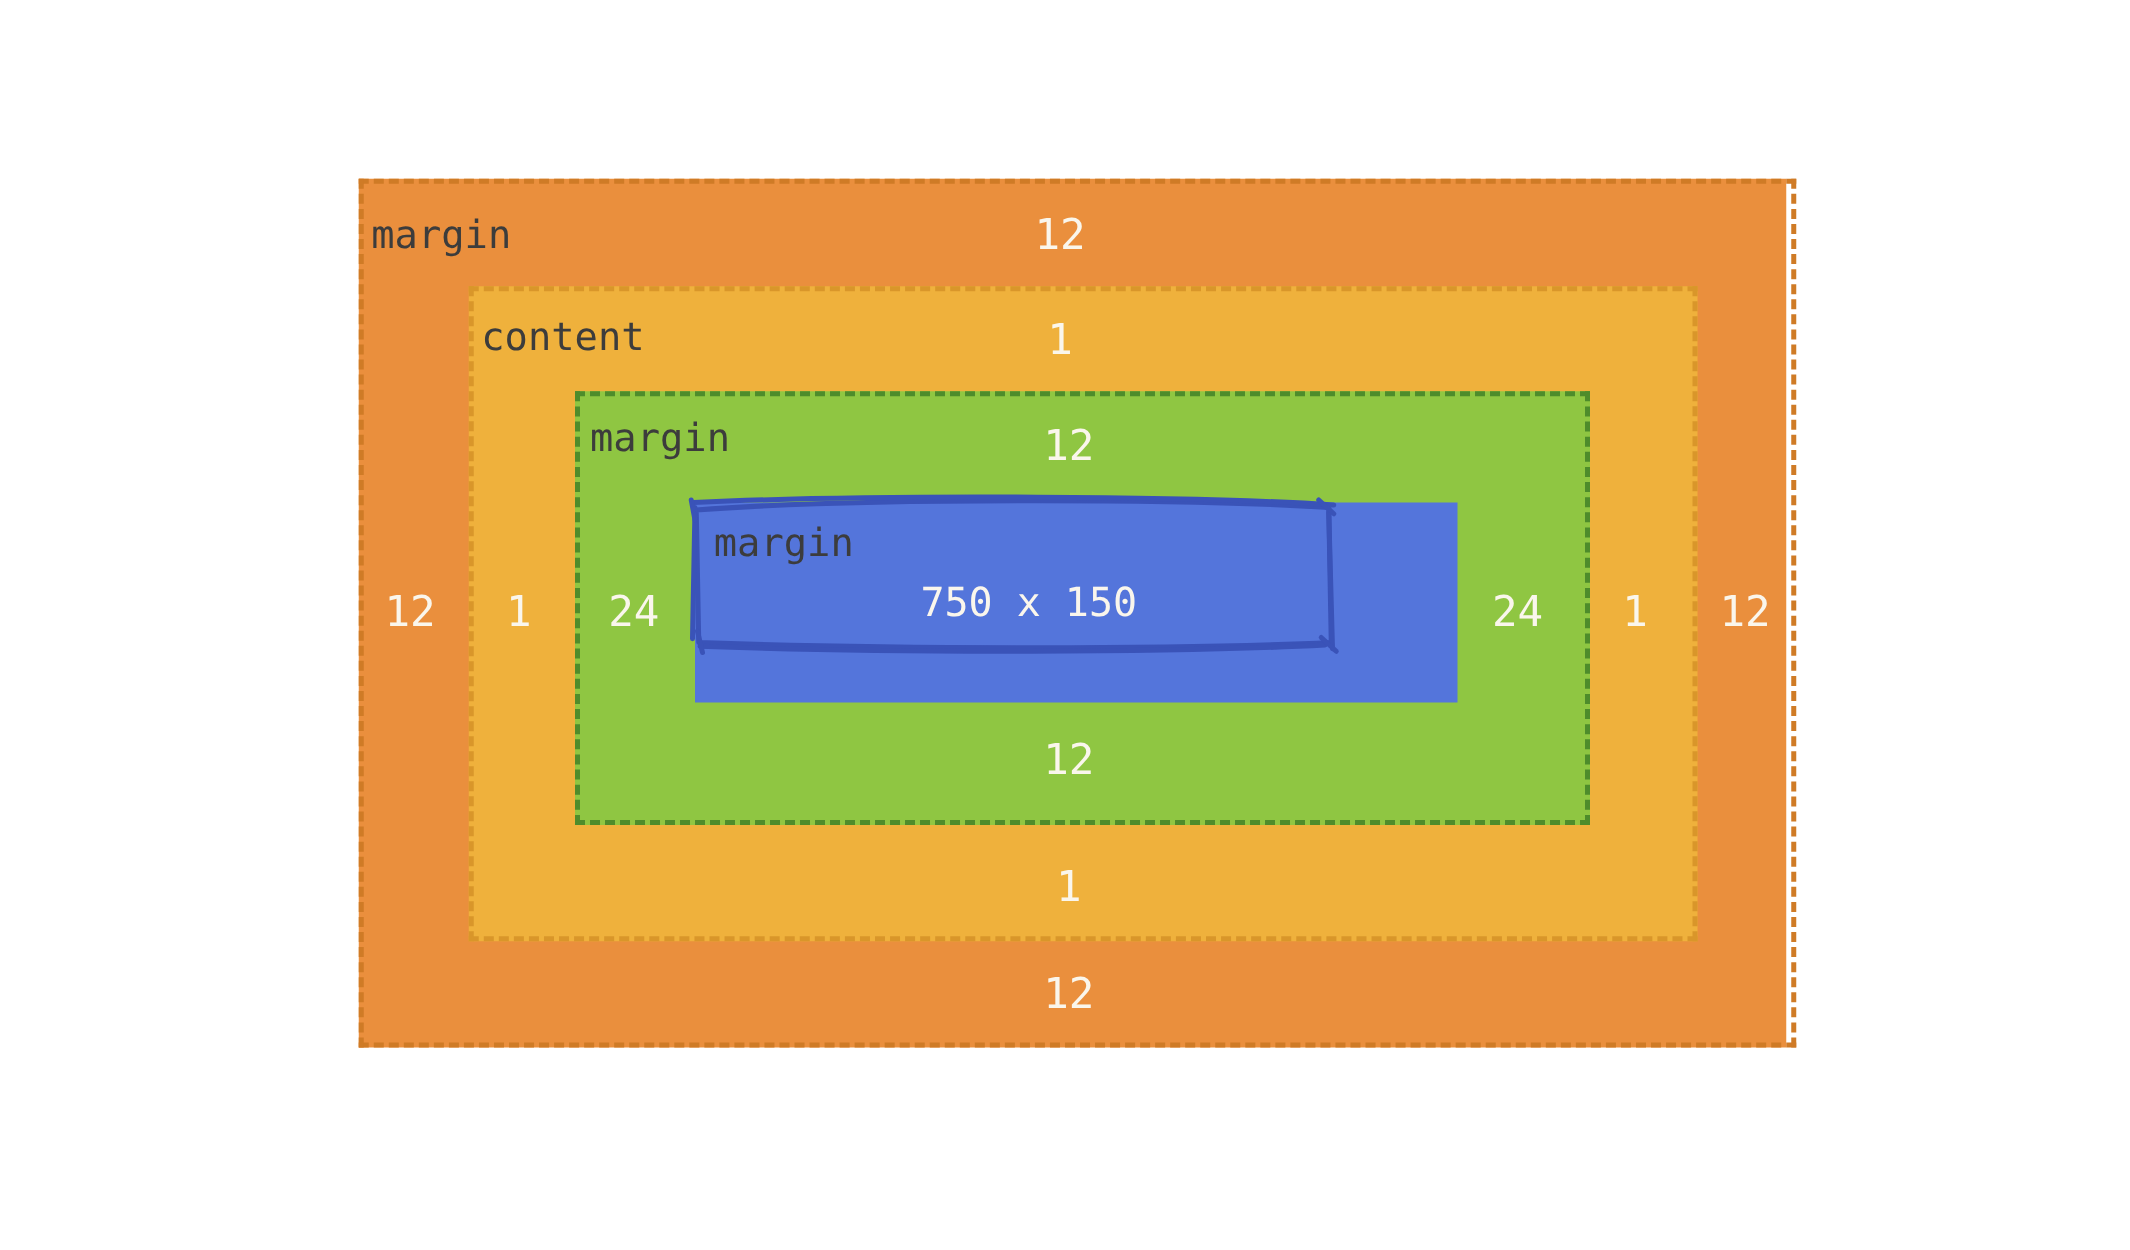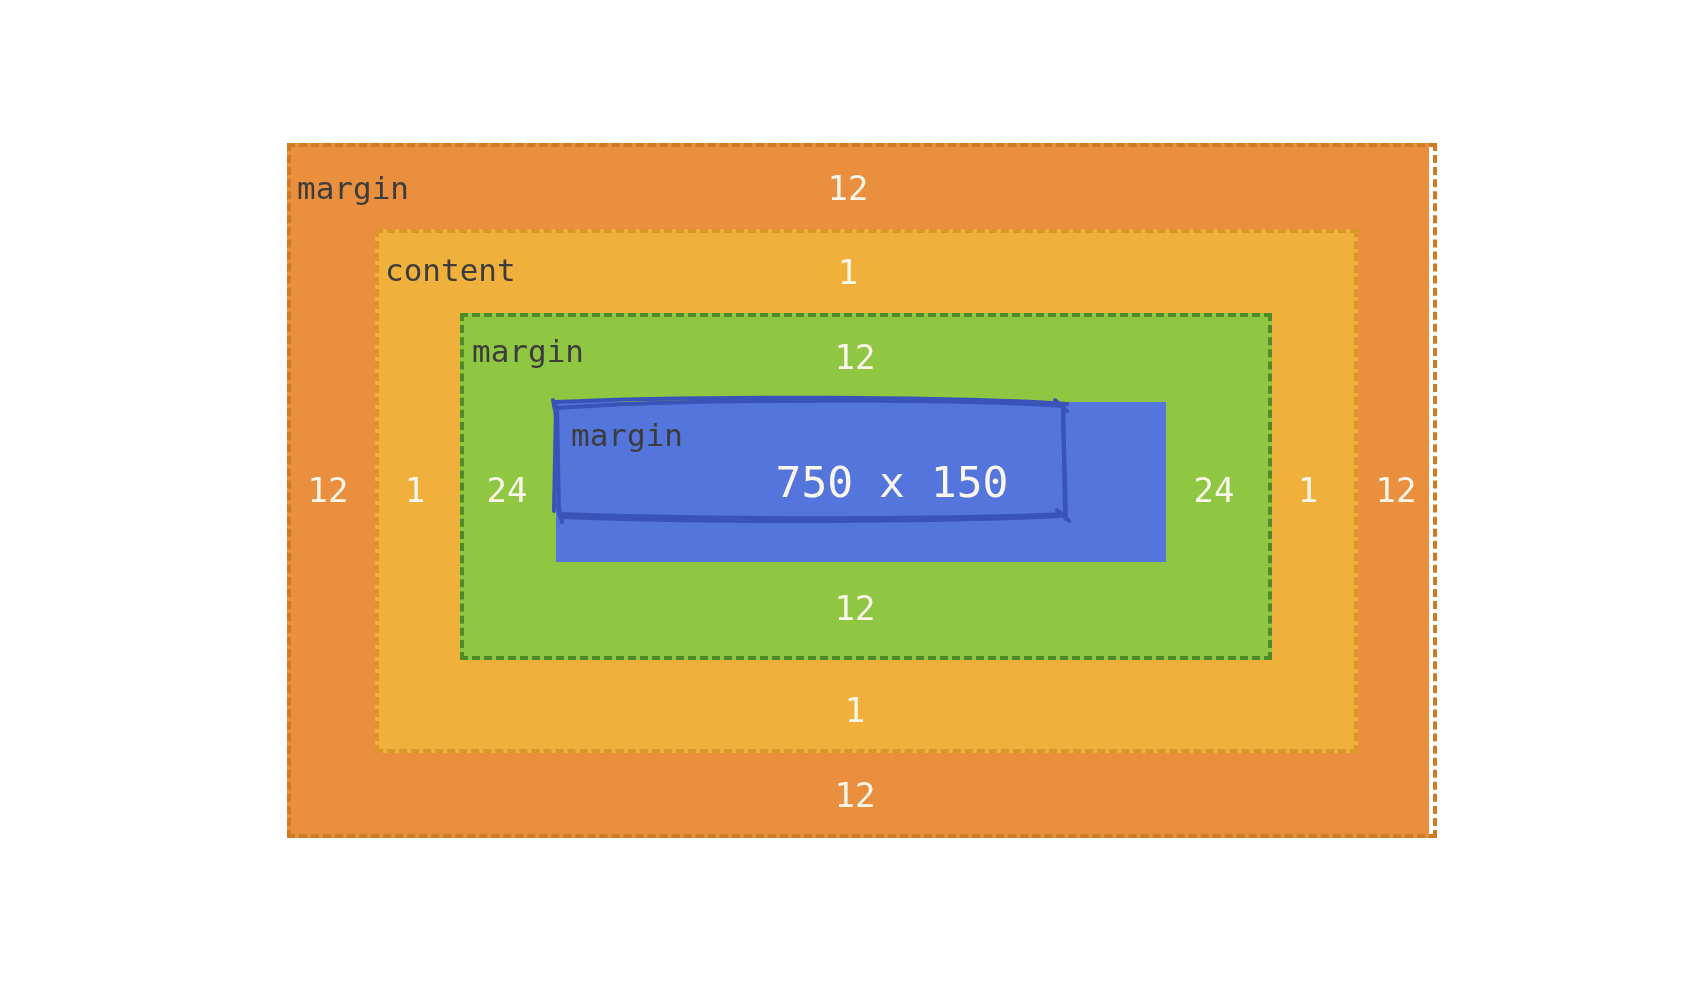--- a/index.html
+++ b/index.html
@@ -156,25 +156,25 @@
   .v-padding-left { left: 507px; top: 490px; }
 
   
   .v-padding-right { left: 1214px; top: 490px; }
   .v-border-right  { left: 1308px; top: 490px; }
   .v-margin-right  { left: 1396px; top: 490px; }
 
   
   .content-dims {
     position: absolute;
-    left: 892px;
+    left: 823px;
     top: 482px;
     transform: translate(-50%, -50%);
     color: #faf6ec;
-    font-size: 43px;
+    font-size: 32px;
     font-family: "DejaVu Sans Mono", "Liberation Mono", monospace;
     white-space: nowrap;
   }
 </style>
 </head>
 <body>
 
 <div id="stage">
 
   <div class="margin-box"></div>

